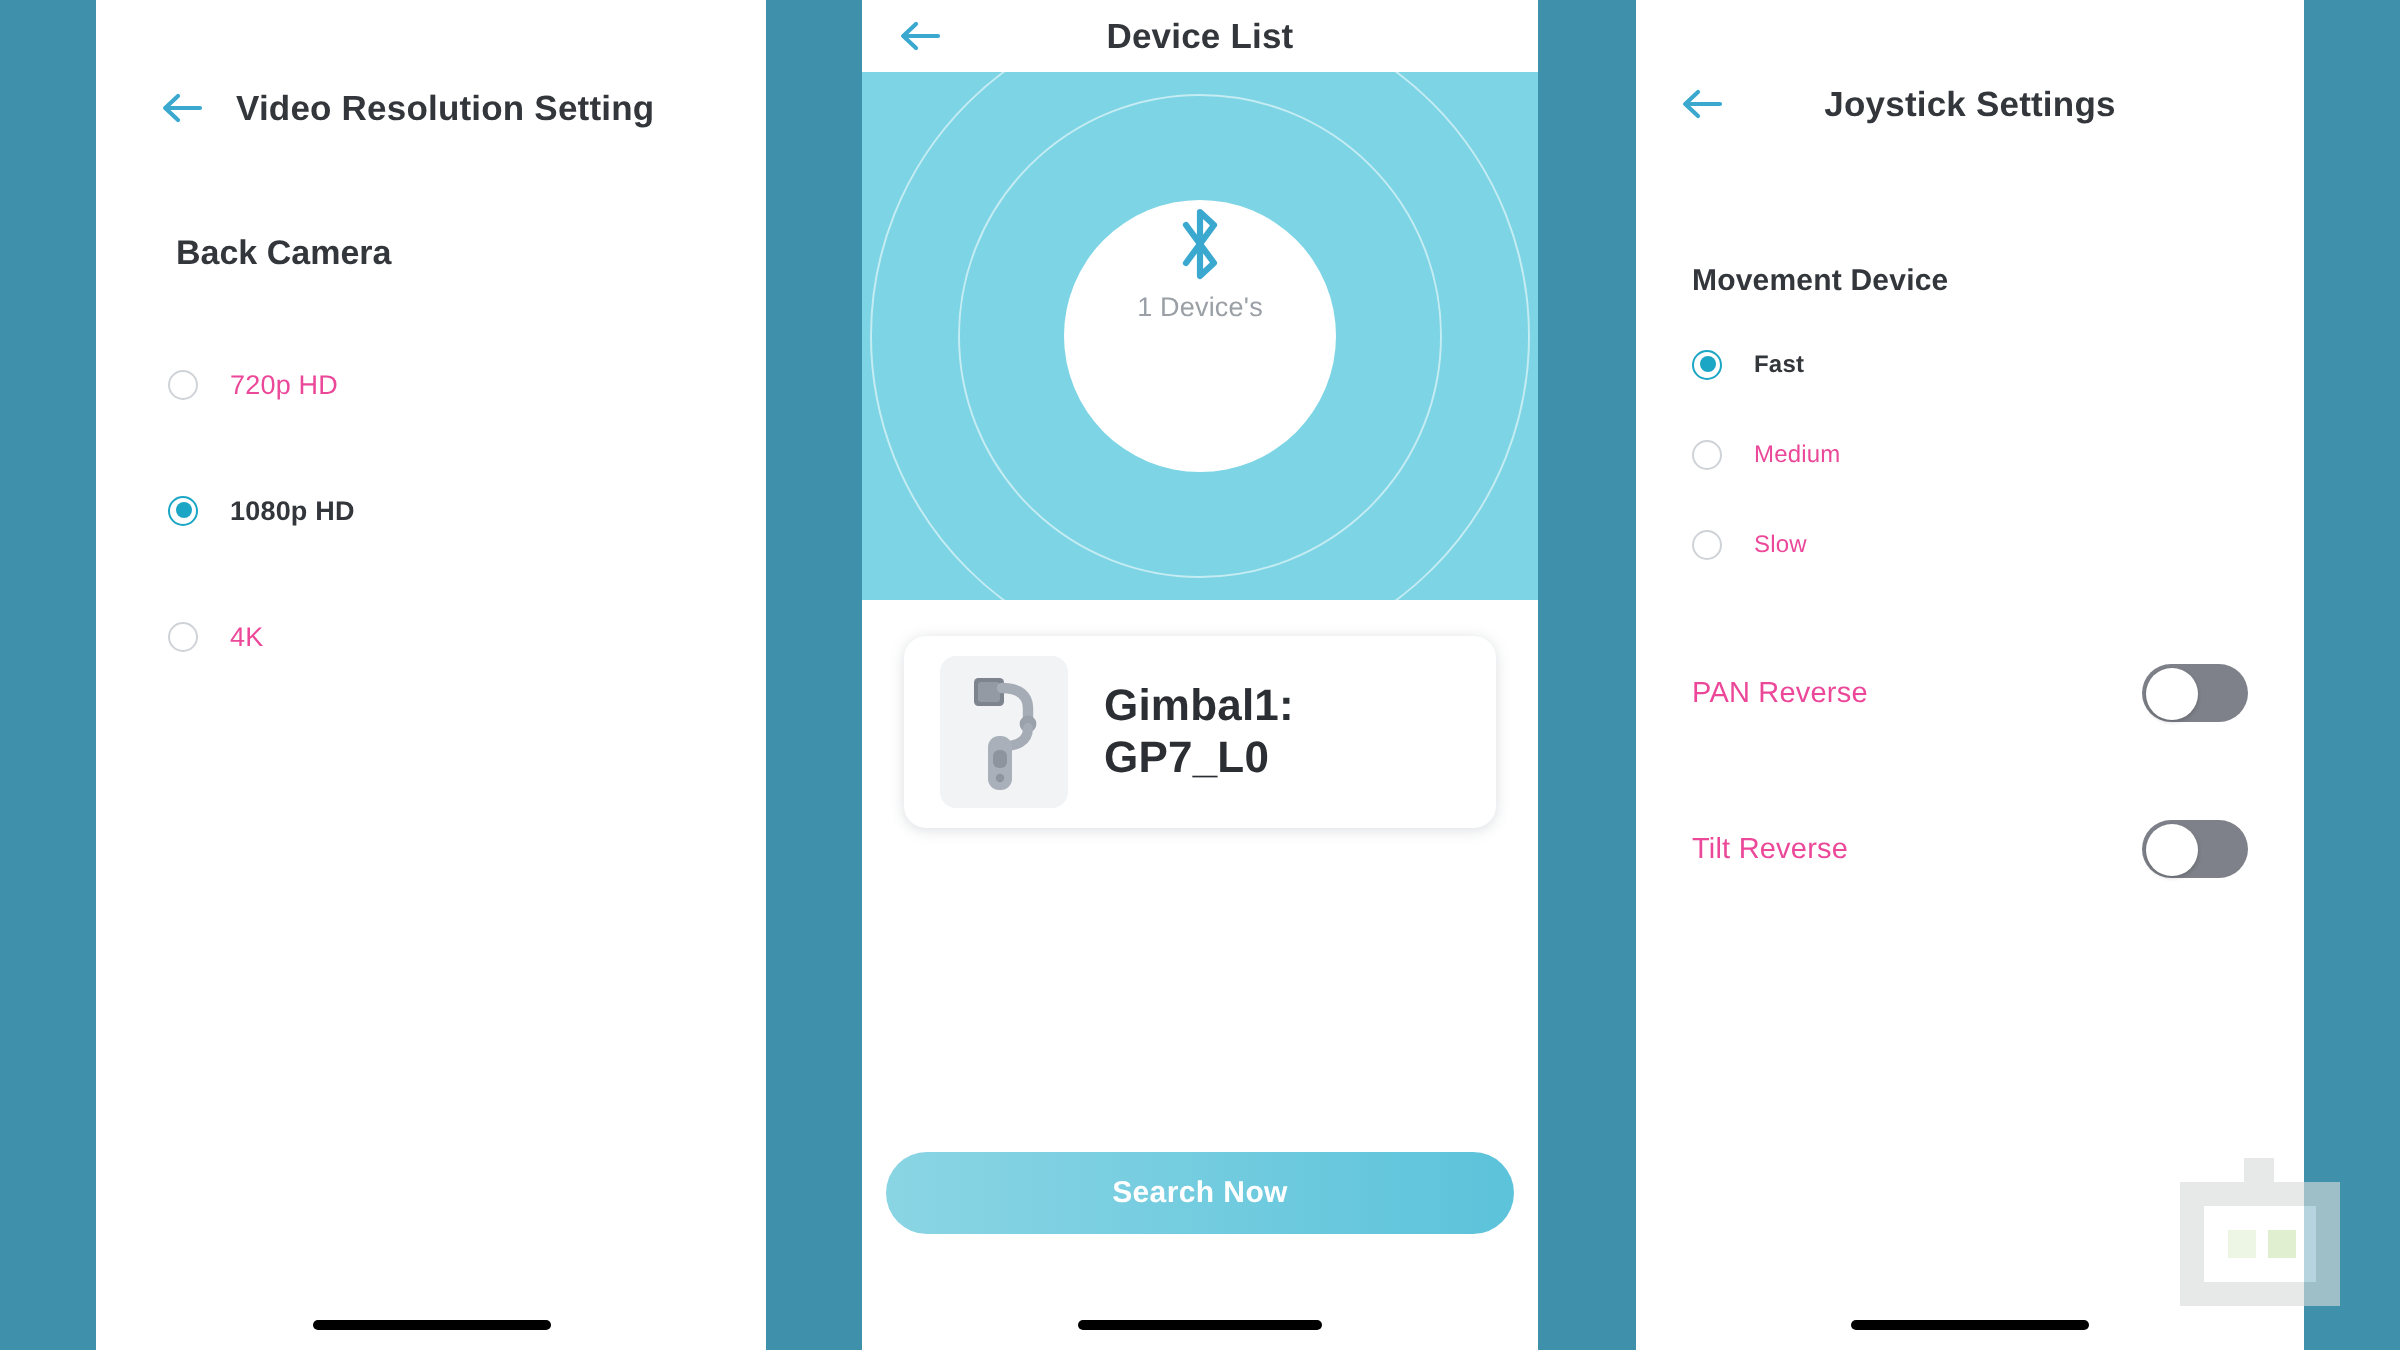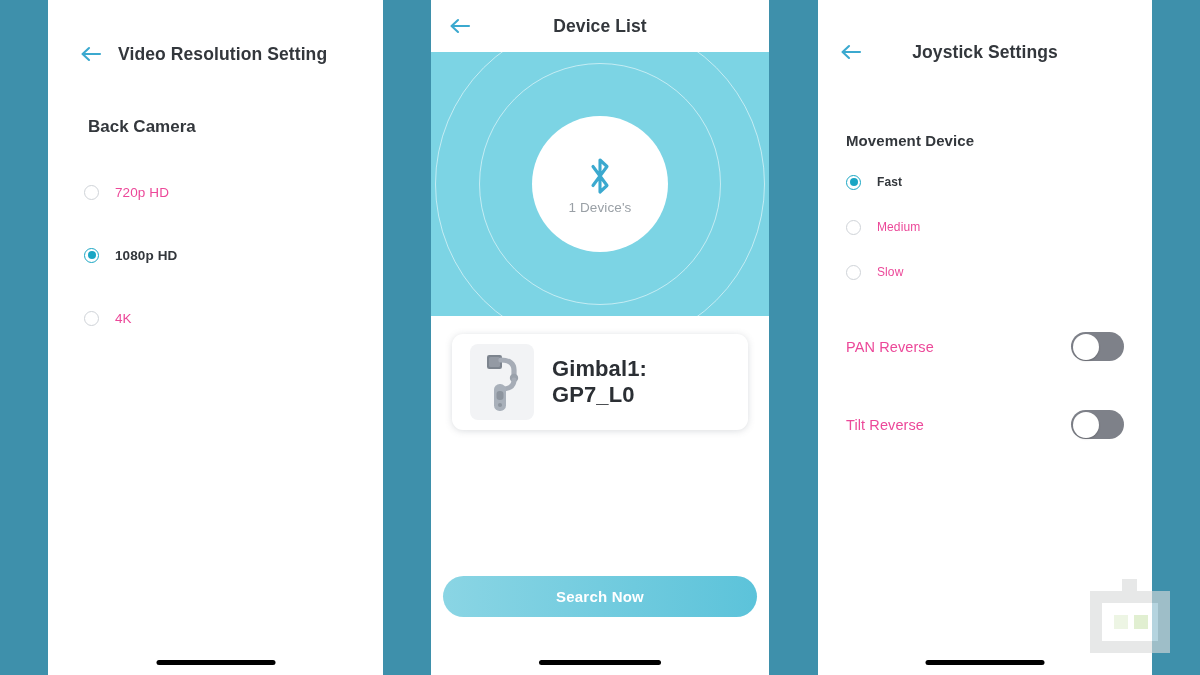--- a/index.html
+++ b/index.html
@@ -61,21 +61,21 @@
 
   
   #panel-left .nav-bar {
     padding: 0 0 0 30px;
     margin-top: 36px;
     gap: 14px;
   }
 
   
   #panel-middle .nav-bar {
-    height: 52px;
+    height: 36px;
     margin-top: 0;
     padding: 0 16px;
     justify-content: flex-start;
   }
   #panel-middle .nav-title {
     position: absolute;
     left: 0; right: 0;
     text-align: center;
     pointer-events: none;
   }
@@ -162,21 +162,20 @@
   .bt-circle {
     position: absolute;
     left: 50%; top: 132px;
     transform: translate(-50%, -50%);
     width: 136px; height: 136px;
     border-radius: 50%;
     background: #ffffff;
     display: flex;
     flex-direction: column;
     align-items: center;
-    justify-content: center;
     cursor: pointer;
   }
   .bt-glyph { color: #3ba9cf; margin-bottom: 2px; }
   .bt-glyph svg { display: block; }
   .bt-count {
     font-size: 13.5px;
     color: #9aa0a6;
     letter-spacing: 0.1px;
   }
 

